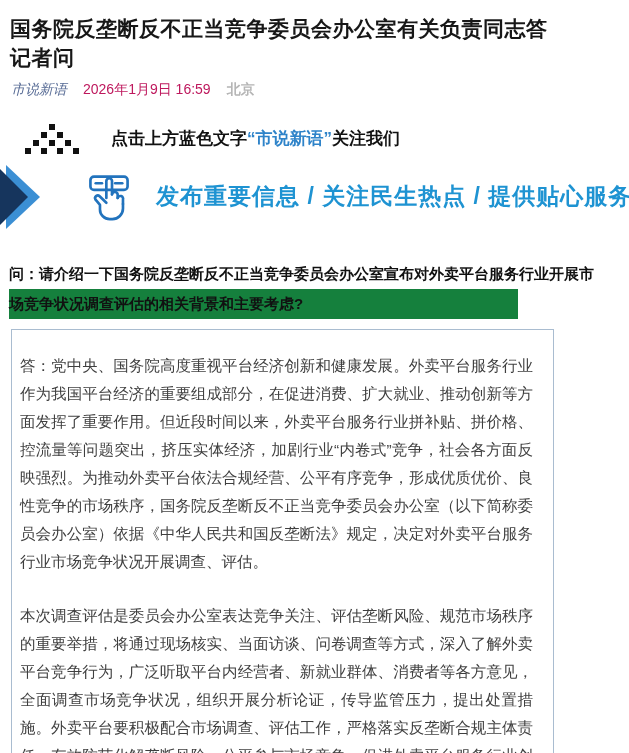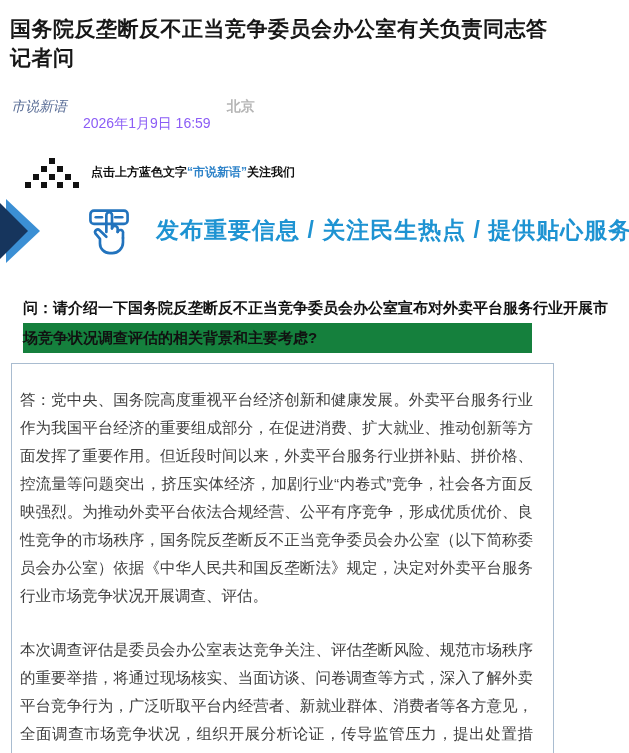--- a/index.html
+++ b/index.html
@@ -21,33 +21,33 @@
     letter-spacing: 0.5px;
     color: #171717;
   }
   .byline {
     margin: 6px 10px 0 11px;
     font-size: 14px;
     display: flex;
     align-items: center;
   }
   .account { color: #576b95; margin-right: 16px; cursor: pointer; font-style: italic; }
-  .pub-date { color: #8b5cf6; margin-right: 16px; margin-top: 34px; }
+  .pub-date { color: #be185d; margin-right: 16px; }
   .pub-loc { color: #b5b5b5; font-weight: bold; }
 
   
   .follow-banner {
     margin: 24px 0 0 25px;
     display: flex;
     align-items: center;
   }
   .pixel-arrow { width: 54px; height: 32px; flex: 0 0 auto; }
   .follow-text {
-    margin-left: 12px;
-    font-size: 12px;
+    margin-left: 32px;
+    font-size: 17px;
     font-weight: 700;
     color: #111111;
   }
   .follow-text .hl-blue { color: #2e83c9; }
 
   
   .slogan-banner {
     margin-top: 8px;
     height: 68px;
     display: flex;
@@ -60,21 +60,21 @@
     margin-left: 24px;
     font-size: 23px;
     font-weight: 800;
     letter-spacing: 1px;
     color: #1e93d2;
     white-space: nowrap;
   }
 
   
   .question {
-    margin: 28px 10px 0 23px;
+    margin: 28px 10px 0 9px;
     font-size: 15px;
     font-weight: 700;
     line-height: 30px;
     color: #111111;
   }
   .q-line { white-space: nowrap; }
   .q-line.hl {
     display: inline-block;
     background: #15803d;
     padding-right: 215px;

